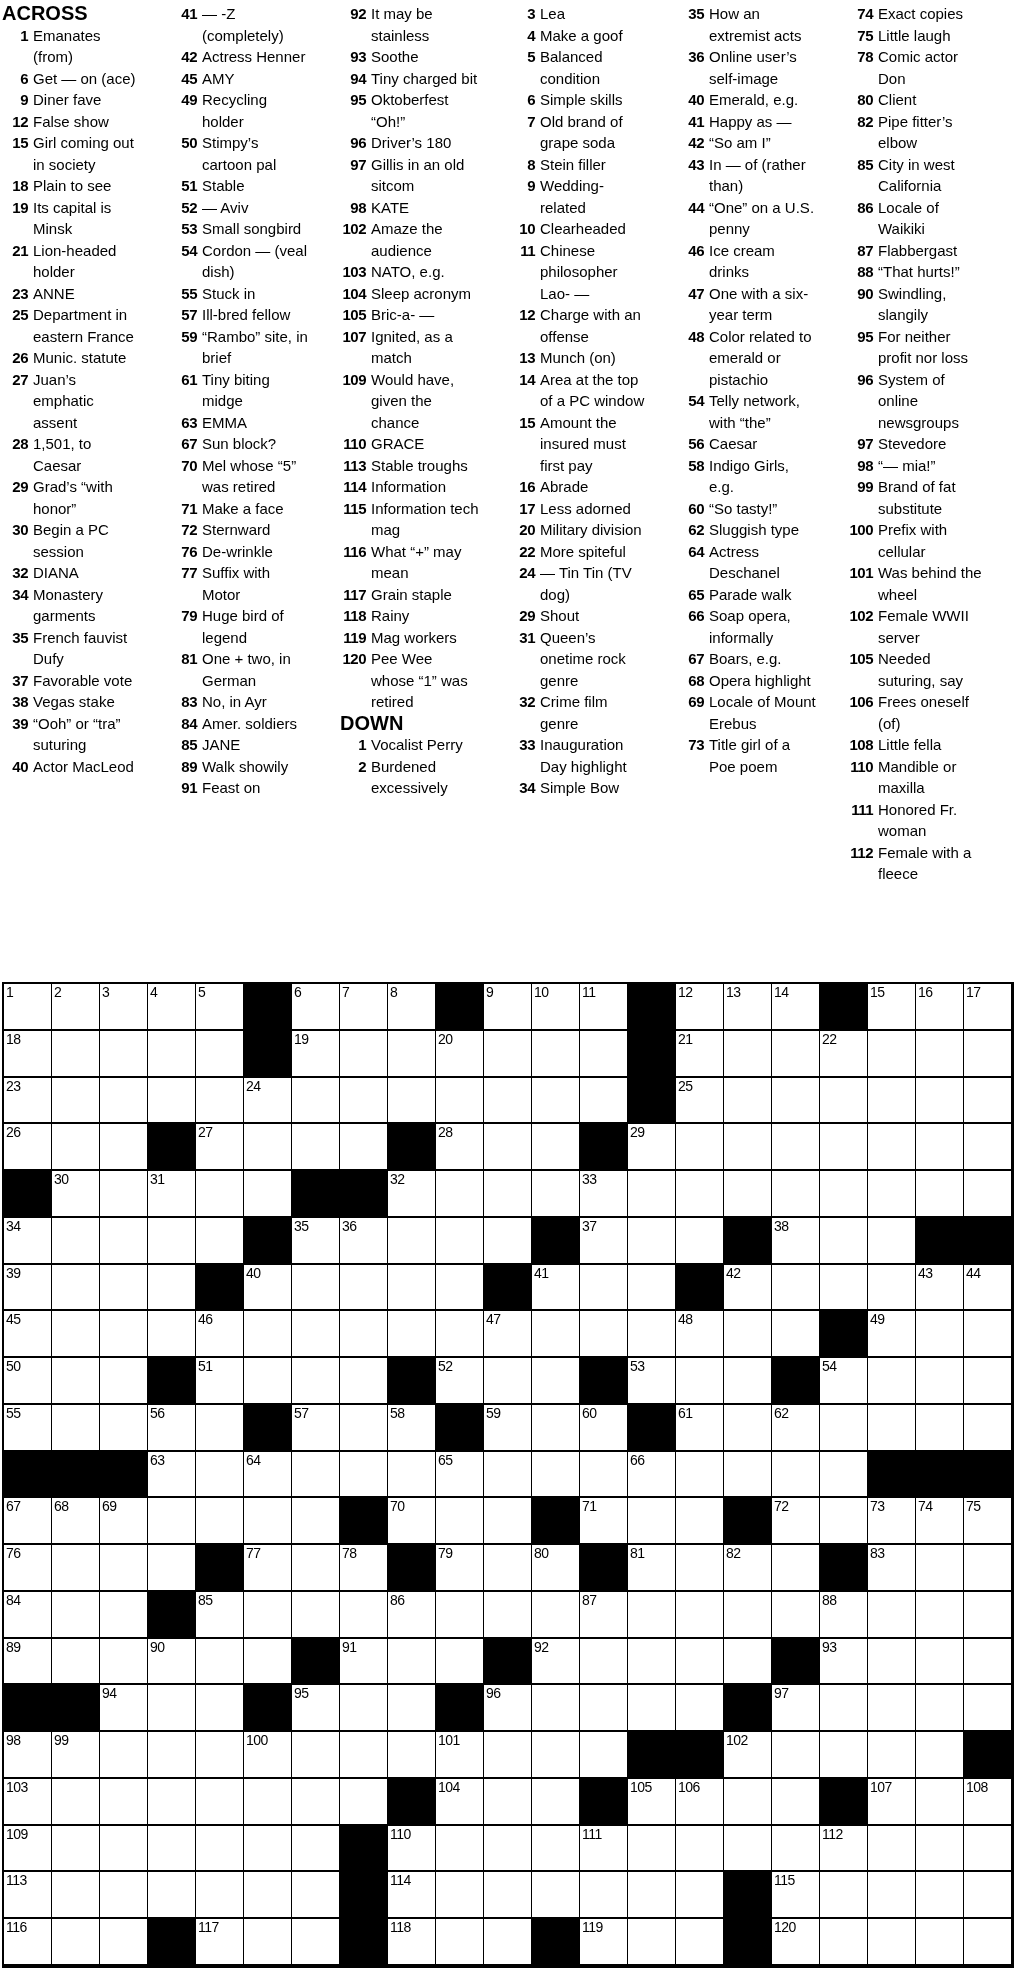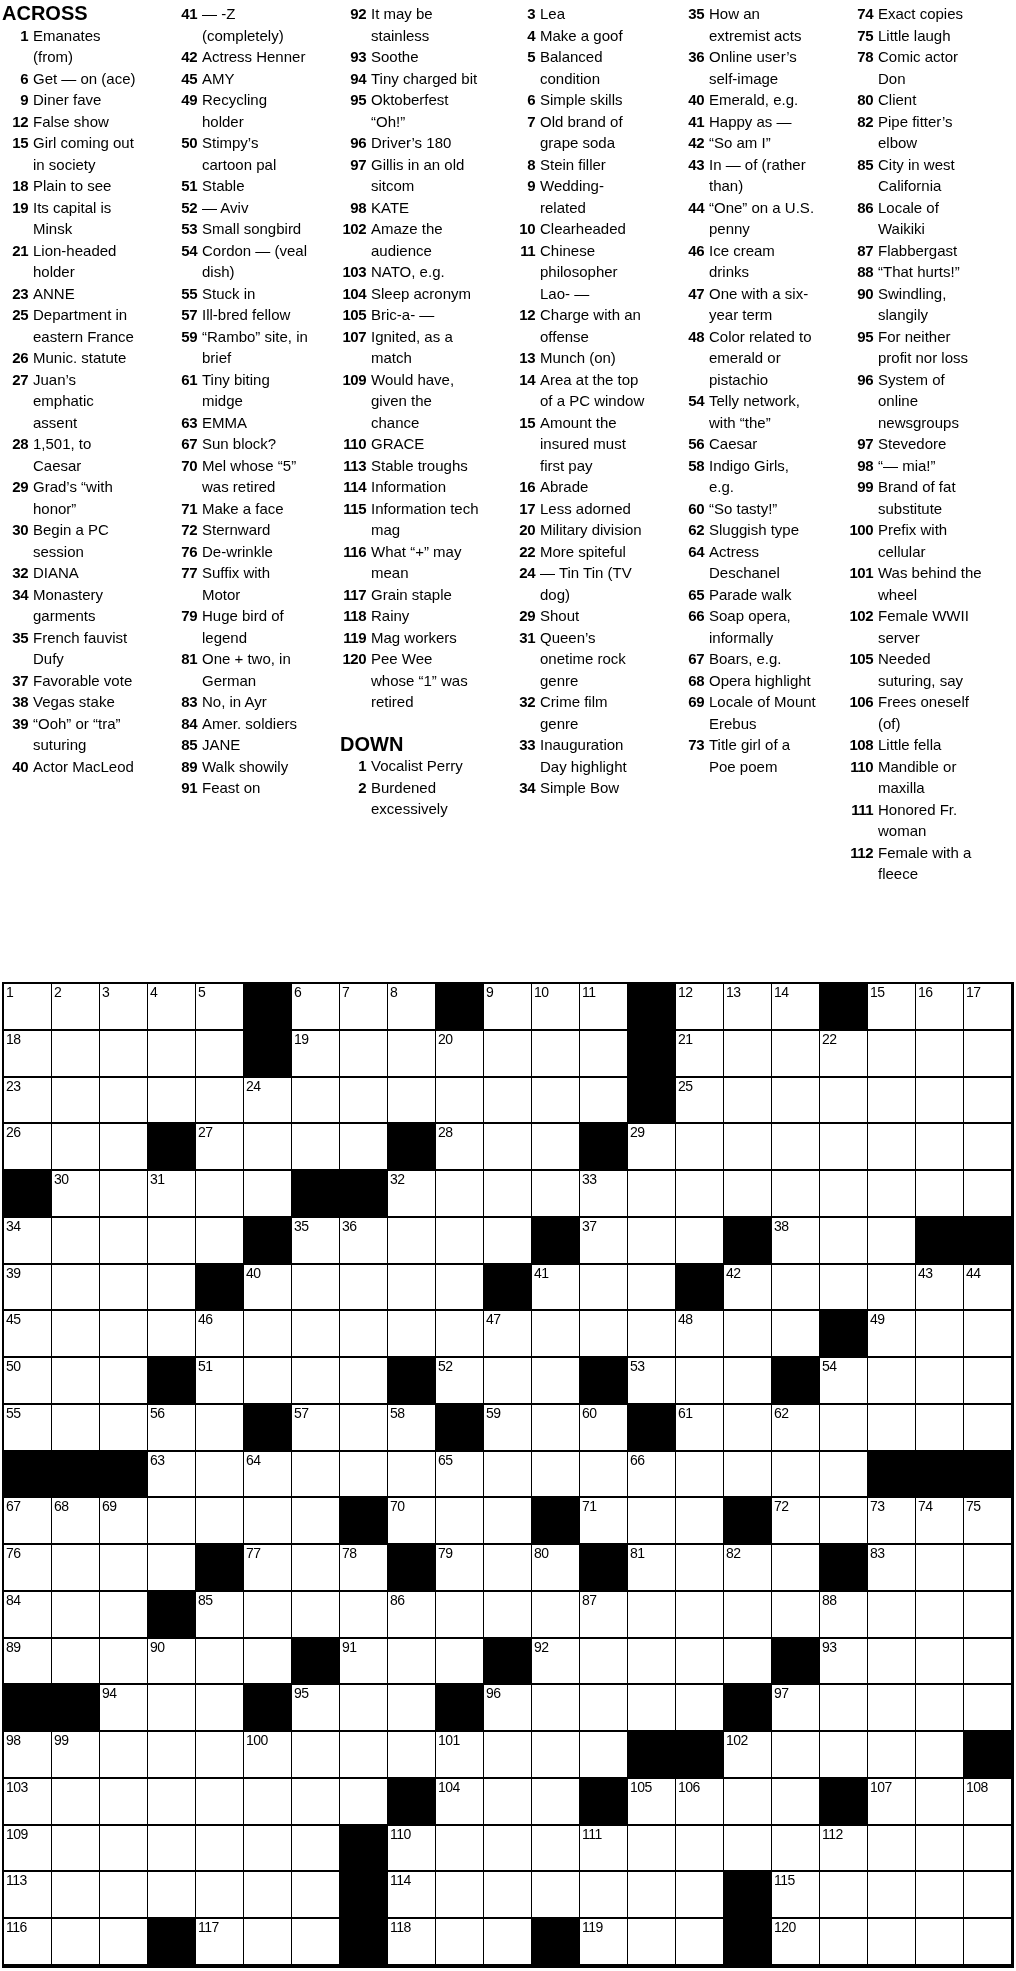--- a/index.html
+++ b/index.html
@@ -16,21 +16,21 @@
     width: 1013px; height: 976px;
     display: flex;
   }
   .clue-col {
     flex: 0 0 169px; width: 169px;
     padding-right: 30px;
   }
   .clue-header {
     font-weight: 700; font-size: 20px; line-height: 21.5px;
   }
-  .clue-header.gap { margin-top: 21px; }
+  .clue-header.gap { }
   .clue {
     display: flex; align-items: flex-start;
     font-size: 15px; line-height: 21.5px;
   }
   .clue .num {
     flex: 0 0 31px; width: 31px;
     text-align: right; font-weight: 700;
     padding-right: 5px;
     letter-spacing: -0.5px;
   }

